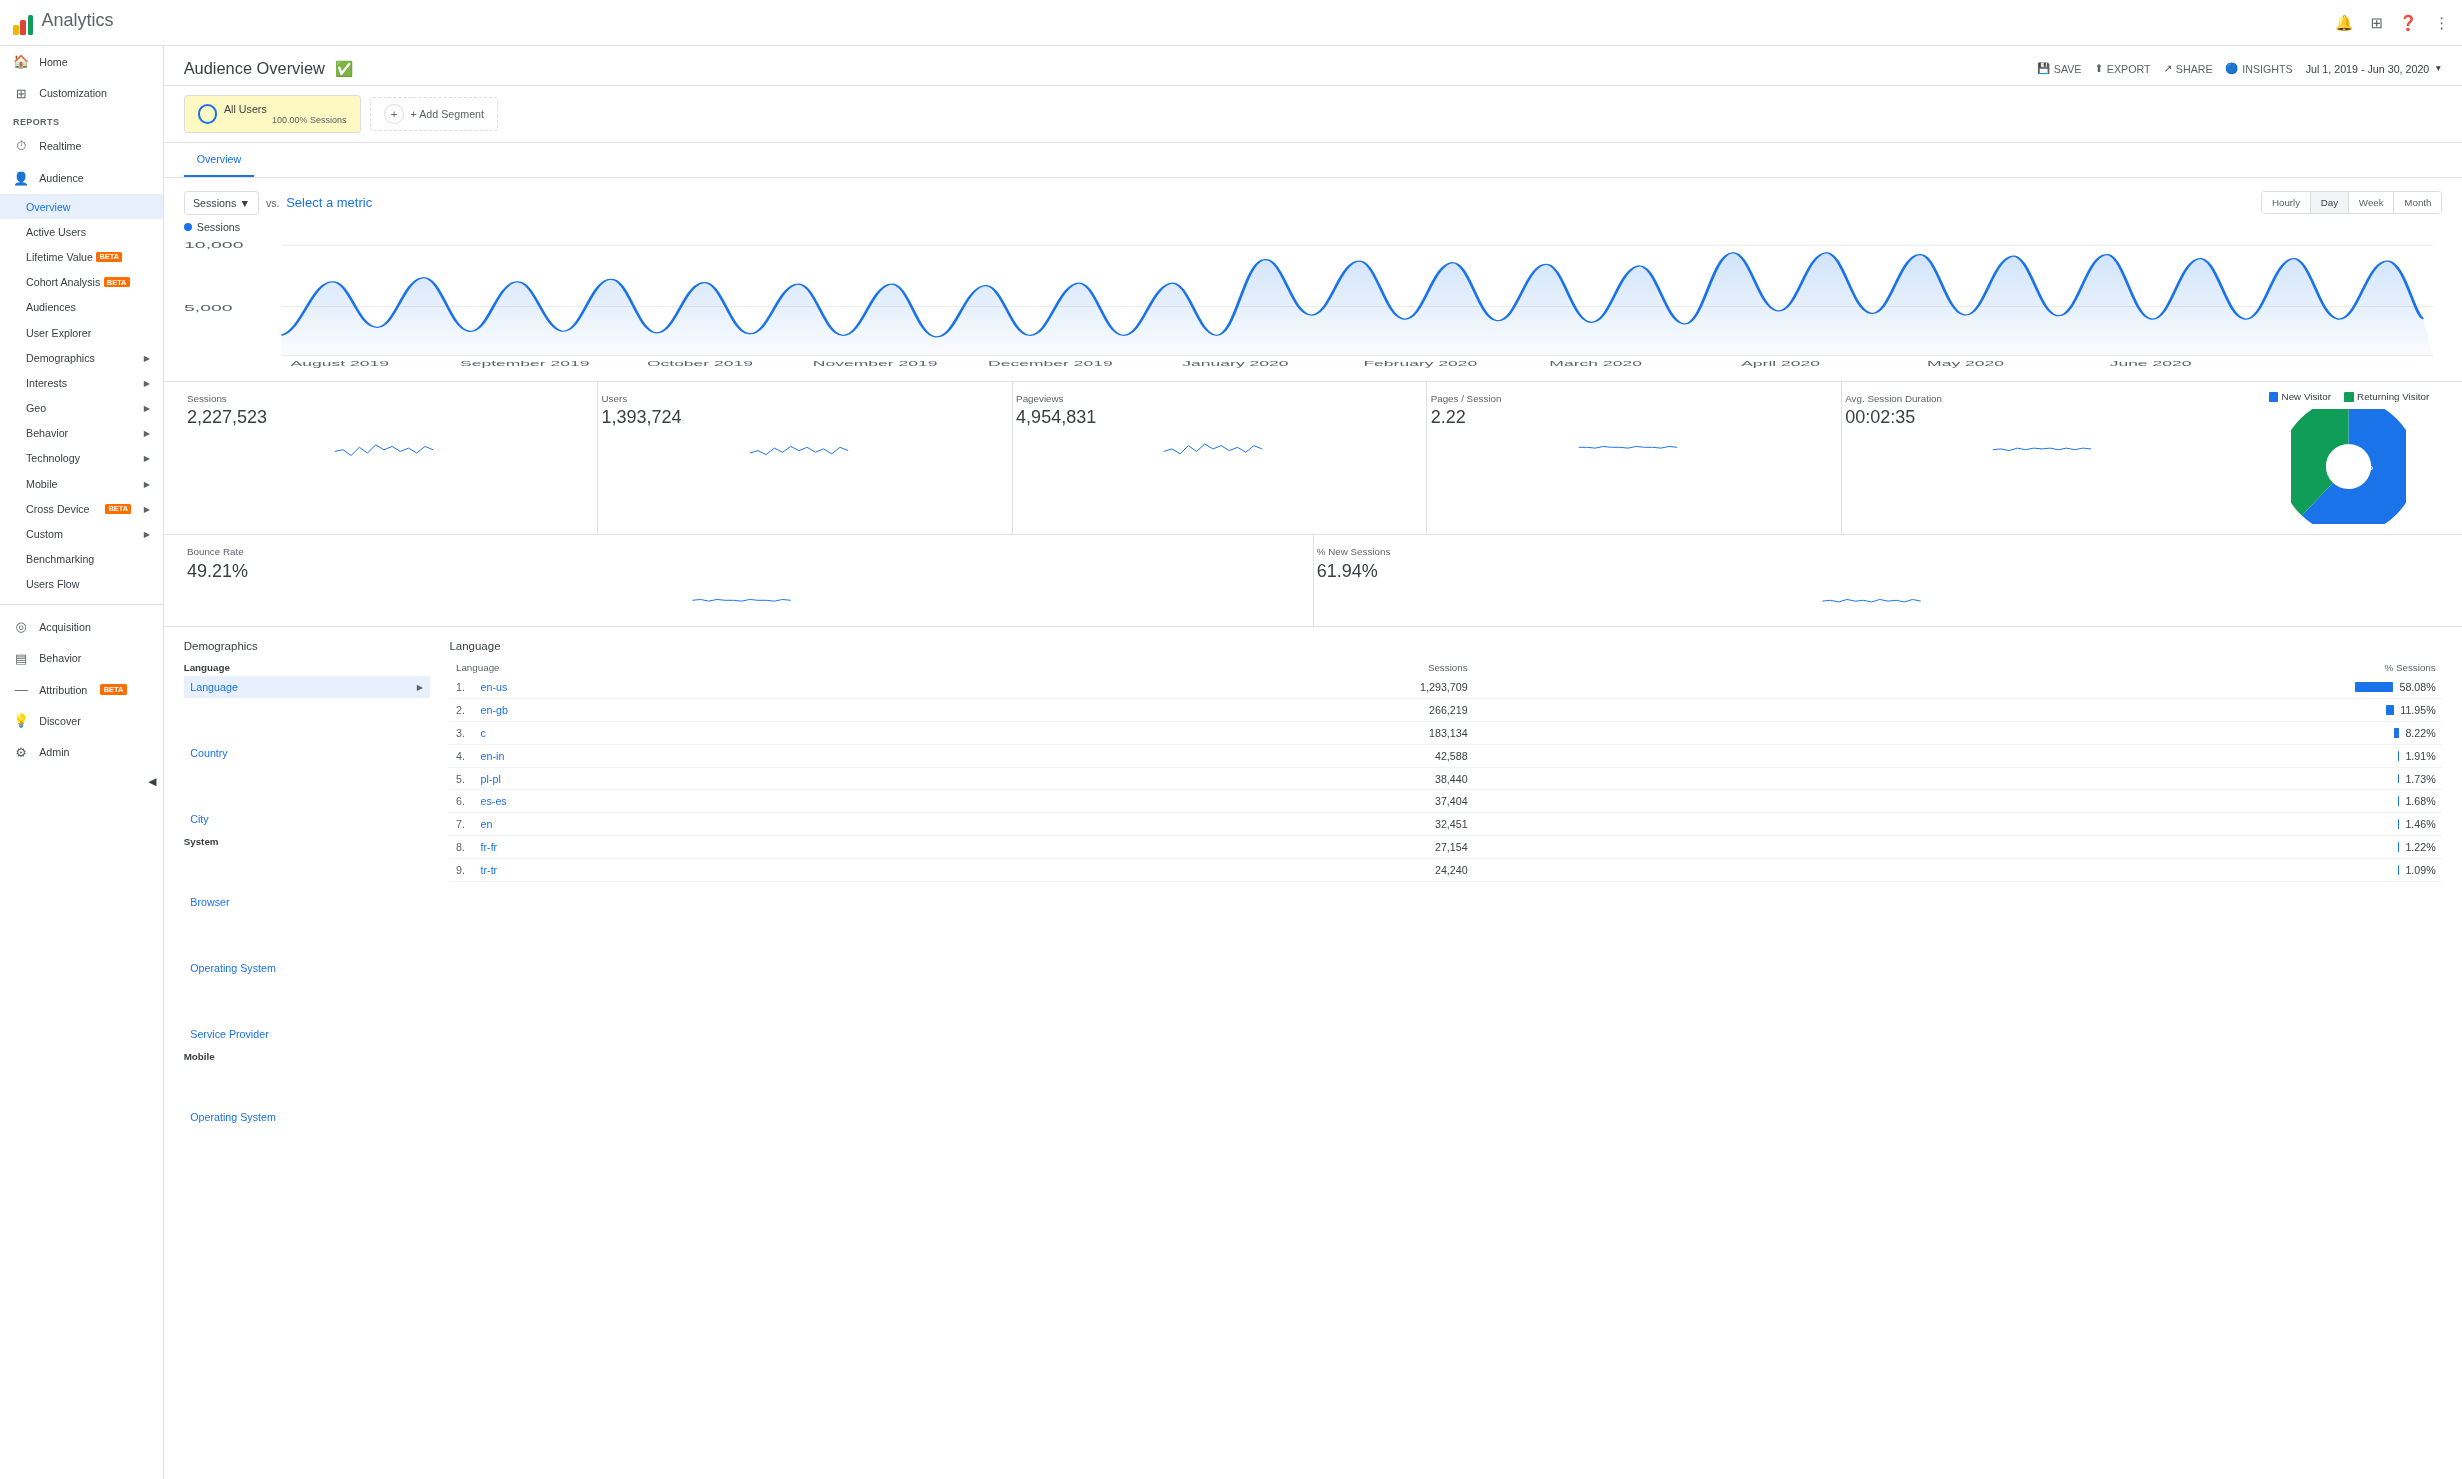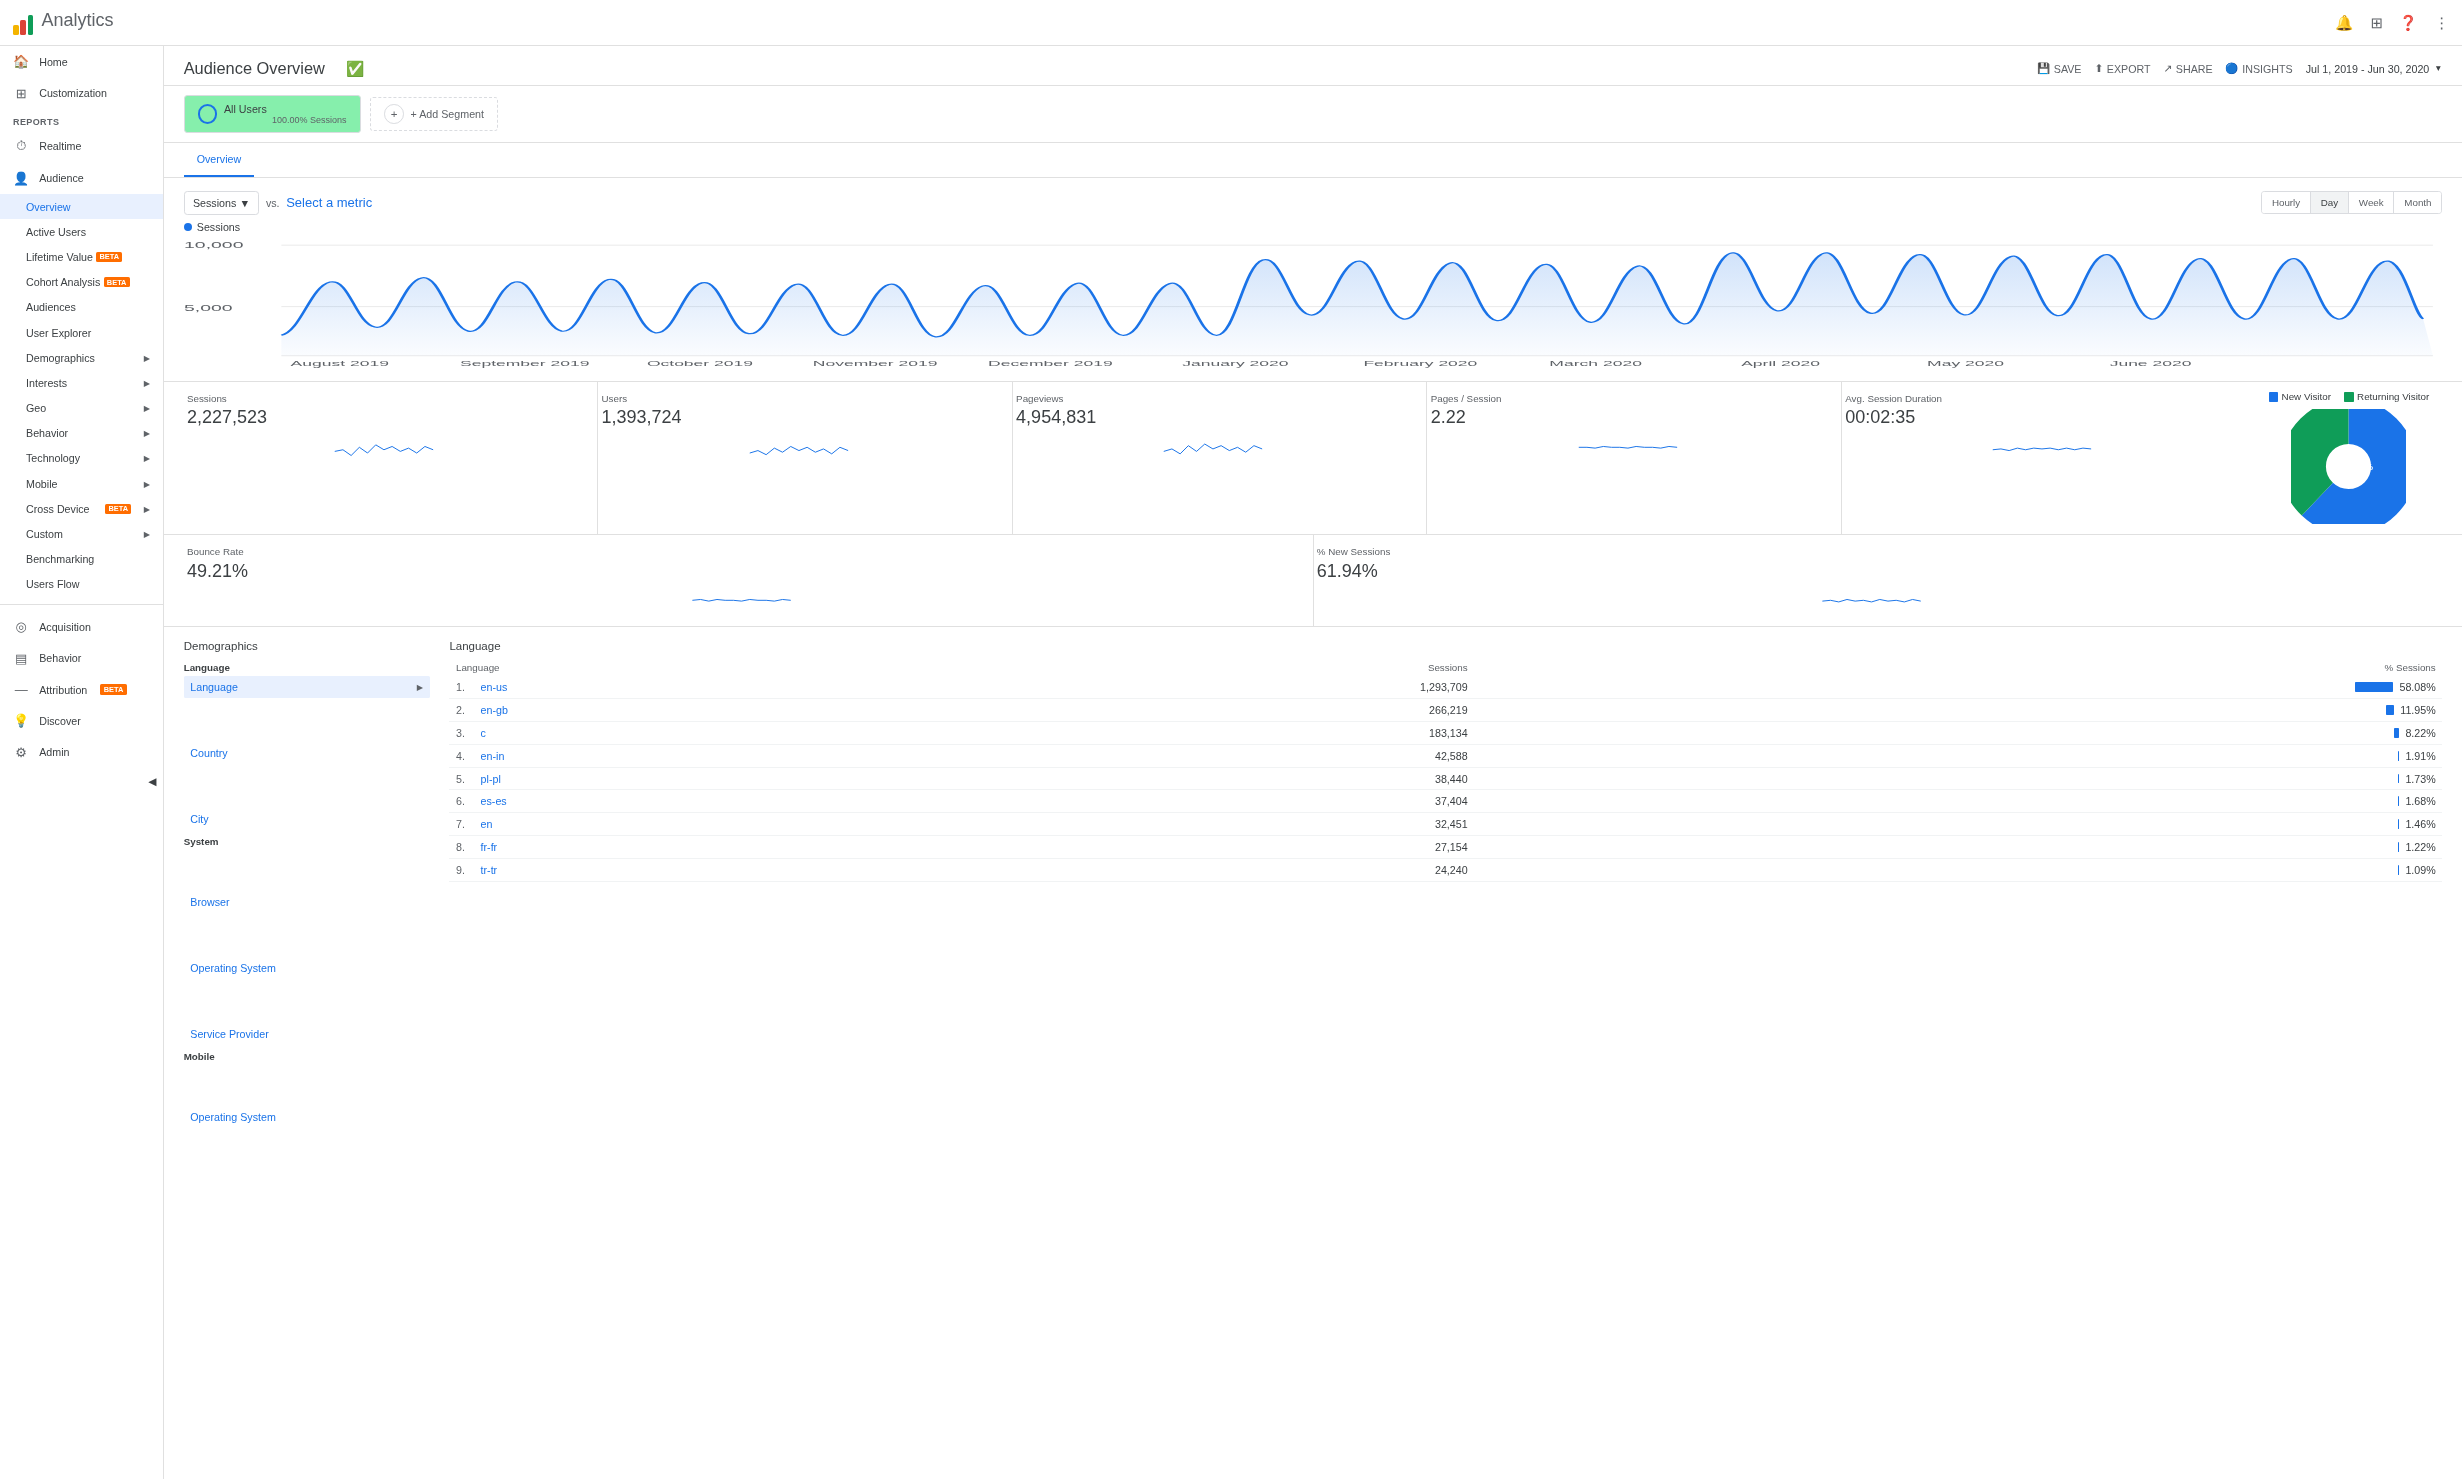--- a/index.html
+++ b/index.html
@@ -30,31 +30,31 @@
     .sidebar-expandable { display: flex; align-items: center; justify-content: space-between; padding: 6.6px 13px 6.6px 26px; cursor: pointer; color: #3c4043; font-size: 10.7px; }
     .expand-arrow { font-size: 8.2px; color: #5f6368; }
     .badge-beta { font-size: 7.4px; background: #ff6d00; color: #fff; padding: 0.8px 3.3px; border-radius: 1.6px; margin-left: 3.3px; font-weight: 700; }
     .sidebar-collapse-btn { display: flex; align-items: center; justify-content: flex-end; padding: 6.6px 6.6px; cursor: pointer; }
 
     
     .content-area { flex: 1; overflow-y: auto; background: #fff; }
 
     
     .page-header { display: flex; align-items: center; justify-content: space-between; padding: 13px 19.7px 6.6px; border-bottom: 0.8px solid #e0e0e0; }
-    .page-title-row { display: flex; align-items: center; gap: 21px; }
+    .page-title-row { display: flex; align-items: center; gap: 10px; }
     .page-title { font-size: 16.4px; font-weight: 400; color: #3c4043; }
     .verified-icon { color: #0f9d58; font-size: 14.8px; }
     .header-actions { display: flex; align-items: center; gap: 13px; }
     .header-action-btn { display: flex; align-items: center; gap: 3.3px; color: #5f6368; font-size: 10.7px; cursor: pointer; }
     .date-range { display: flex; align-items: center; gap: 4.9px; font-size: 10.7px; color: #3c4043; cursor: pointer; }
     .date-arrow { font-size: 8.2px; }
 
     
     .segment-bar { display: flex; align-items: center; gap: 9.8px; padding: 9.8px 19.7px; border-bottom: 0.8px solid #e0e0e0; }
-    .segment-pill { display: flex; align-items: center; gap: 6.6px; border: 0.8px solid #dadce0; border-radius: 3.3px; padding: 6.6px 13px; background: #86efac; cursor: pointer; }
+    .segment-pill { display: flex; align-items: center; gap: 6.6px; border: 0.8px solid #dadce0; border-radius: 3.3px; padding: 6.6px 13px; background: #fef9c3; cursor: pointer; }
     .segment-circle { width: 19.7px; height: 19.7px; border-radius: 50%; border: 2.5px solid #1a73e8; }
     .segment-info { font-size: 10.7px; }
     .segment-name { font-weight: 500; color: #3c4043; }
     .segment-sub { font-size: 9px; color: #5f6368; margin-left: 48px; }
     .add-segment { display: flex; align-items: center; gap: 6.6px; border: 0.8px dashed #dadce0; border-radius: 3.3px; padding: 6.6px 13px; color: #5f6368; cursor: pointer; font-size: 10.7px; }
     .add-segment-circle { width: 19.7px; height: 19.7px; border-radius: 50%; border: 1.6px solid #dadce0; display: flex; align-items: center; justify-content: center; color: #5f6368; font-size: 11.5px; }
 
     
     .tabs-row { padding: 0 19.7px; border-bottom: 0.8px solid #e0e0e0; }
     .tab { display: inline-block; padding: 9.8px 13px; font-size: 10.7px; cursor: pointer; color: #5f6368; border-bottom: 2.5px solid transparent; }

